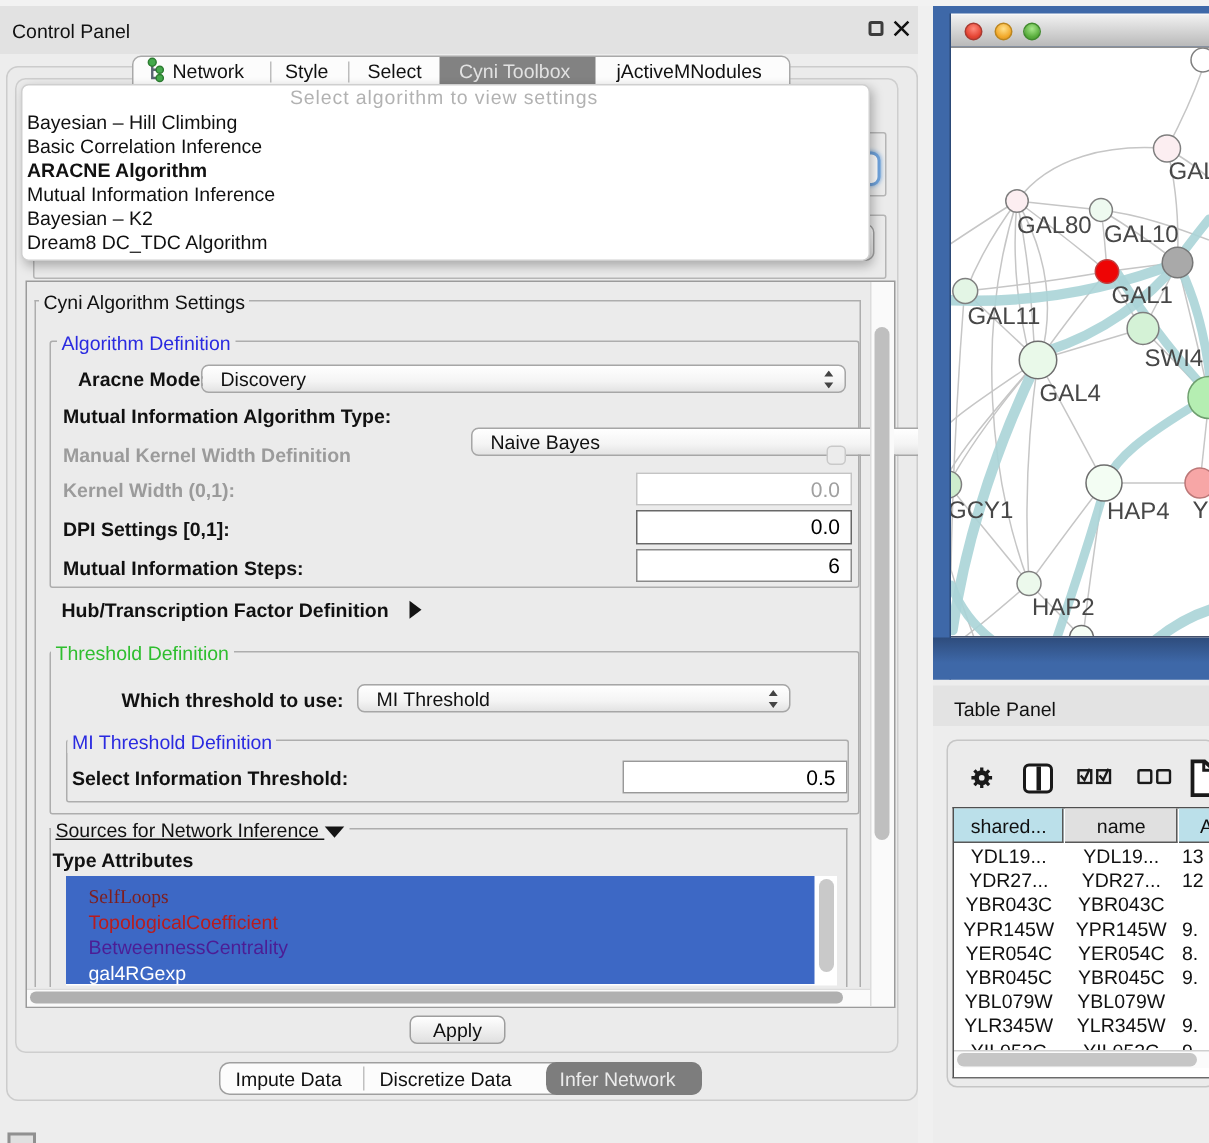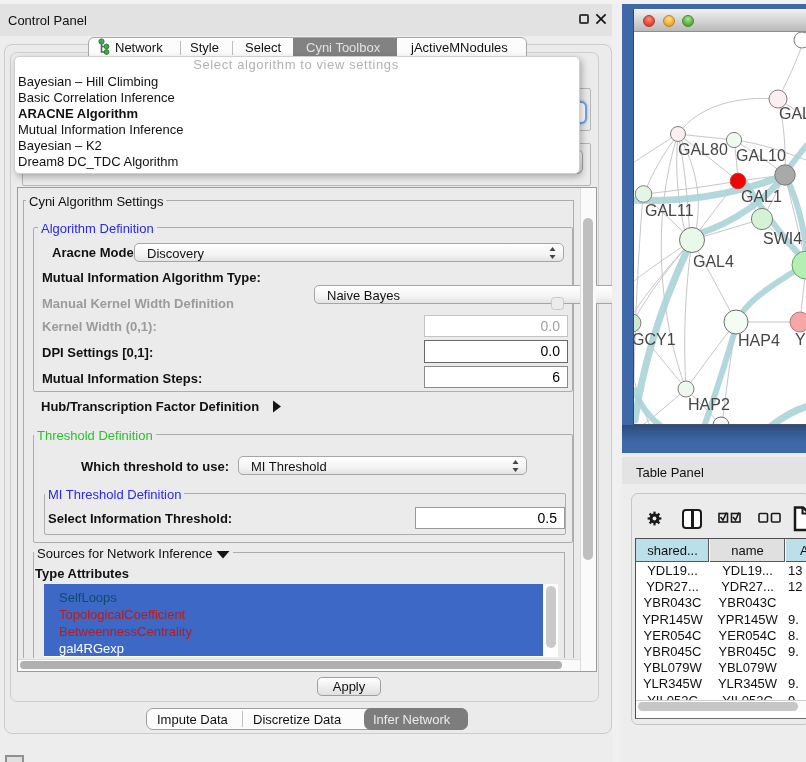--- a/index.html
+++ b/index.html
@@ -95,38 +95,38 @@
   <svg class="carr" viewBox="0 0 7 12">
       <path d="M3.5 0 L6.5 4 L0.5 4 Z M3.5 12 L6.5 8 L0.5 8 Z" fill="#444"></path>
     </svg>
 </div>
 <div class="grp" style="left:44px;top:493px;width:522px;height:42px;"></div>
 <div class="grouplbl" style="left:45px;top:487px;color:#2a2ae0;">MI Threshold Definition</div>
 <div class="lbl b" style="left:48px;top:511px;">Select Information Threshold:</div>
 <div class="inp" style="left:415px;top:507px;width:150px;height:22px;border:1px solid #999;color:#000;">0.5</div>
 
 <div class="abs" style="left:33px;top:552px;width:532px;height:106px;border:1px solid #adadad;border-bottom:none;"></div>
-<div class="grouplbl" style="left:34px;top:546px;color:#111;">Sources for Network Inference <svg style="vertical-align:-1px;" width="14" height="9" viewBox="0 0 14 9">
+<div class="grouplbl" style="left:34px;top:546px;color:#111;text-decoration:underline;">Sources for Network Inference <svg style="vertical-align:-1px;" width="14" height="9" viewBox="0 0 14 9">
       <path d="M0.5 1 L13.5 1 L7 8.5 Z" fill="#141414"></path>
     </svg></div>
 <div class="lbl b" style="left:35px;top:566px;">Type Attributes</div>
 <div class="abs" style="left:44px;top:584px;width:514px;height:73px;background:#fff;"></div>
 <div class="abs" style="left:44px;top:584px;width:499px;height:72px;background:#3d68c5;"></div>
-<div class="lbl" style="left:59px;top:590px;color:#0c4a6e;">SelfLoops</div>
+<div class="lbl" style="left:59px;top:590px;color:#7f1d1d;font-family:Liberation Serif, serif;">SelfLoops</div>
 <div class="lbl" style="left:59px;top:607px;color:#b91c1c;text-align:center;">TopologicalCoefficient</div>
-<div class="lbl" style="left:59px;top:624px;color:#b91c1c;">BetweennessCentrality</div>
+<div class="lbl" style="left:59px;top:624px;color:#4c1d95;">BetweennessCentrality</div>
 <div class="lbl" style="left:59px;top:641px;color:#fff;">gal4RGexp</div>
 <div class="abs" style="left:546px;top:586px;width:10px;height:62px;background:#c9c9c9;border-radius:5px;"></div>
 
 <div class="abs" style="left:580px;top:188px;width:16px;height:483px;background:#fafafa;border-left:1px solid #dcdcdc;"></div>
 <div class="abs" style="left:583px;top:218px;width:10px;height:342px;background:#bfbfbf;border-radius:5px;"></div>
 <div class="abs" style="left:18px;top:659px;width:562px;height:12px;background:#fafafa;border-top:1px solid #dcdcdc;"></div>
 <div class="abs" style="left:20px;top:661px;width:542px;height:8px;background:#b0b0b0;border-radius:4px;"></div>
 
-<div class="abs" style="left:273px;top:677px;width:64px;height:19px;background:linear-gradient(#ffffff,#e0e0e0);border:1px solid #9e9e9e;border-radius:5px;text-align:center;font-size:13px;color:#111;line-height:17px;margin-left:44px;">Apply</div>
+<div class="abs" style="left:273px;top:677px;width:64px;height:19px;background:linear-gradient(#ffffff,#e0e0e0);border:1px solid #9e9e9e;border-radius:5px;text-align:center;font-size:13px;color:#111;line-height:17px;">Apply</div>
 
 <div class="abs" style="left:146px;top:708px;width:322px;height:22px;background:#fcfcfc;border:1px solid #9f9f9f;border-radius:7px;"></div>
 <div class="abs" style="left:364px;top:708px;width:104px;height:22px;background:#7d7d7d;border-radius:7px;"></div>
 <div class="abs" style="left:242px;top:711px;width:1px;height:16px;background:#c0c0c0;"></div>
 <div class="lbl" style="left:157px;top:712px;">Impute Data</div>
 <div class="lbl" style="left:253px;top:712px;text-align:center;">Discretize Data</div>
 <div class="lbl" style="left:373px;top:712px;color:#ebebeb;">Infer Network</div>
 
 <div class="abs" style="left:5px;top:755px;width:19px;height:10px;background:#e0e0e0;border:2px solid #909090;"></div>
 

